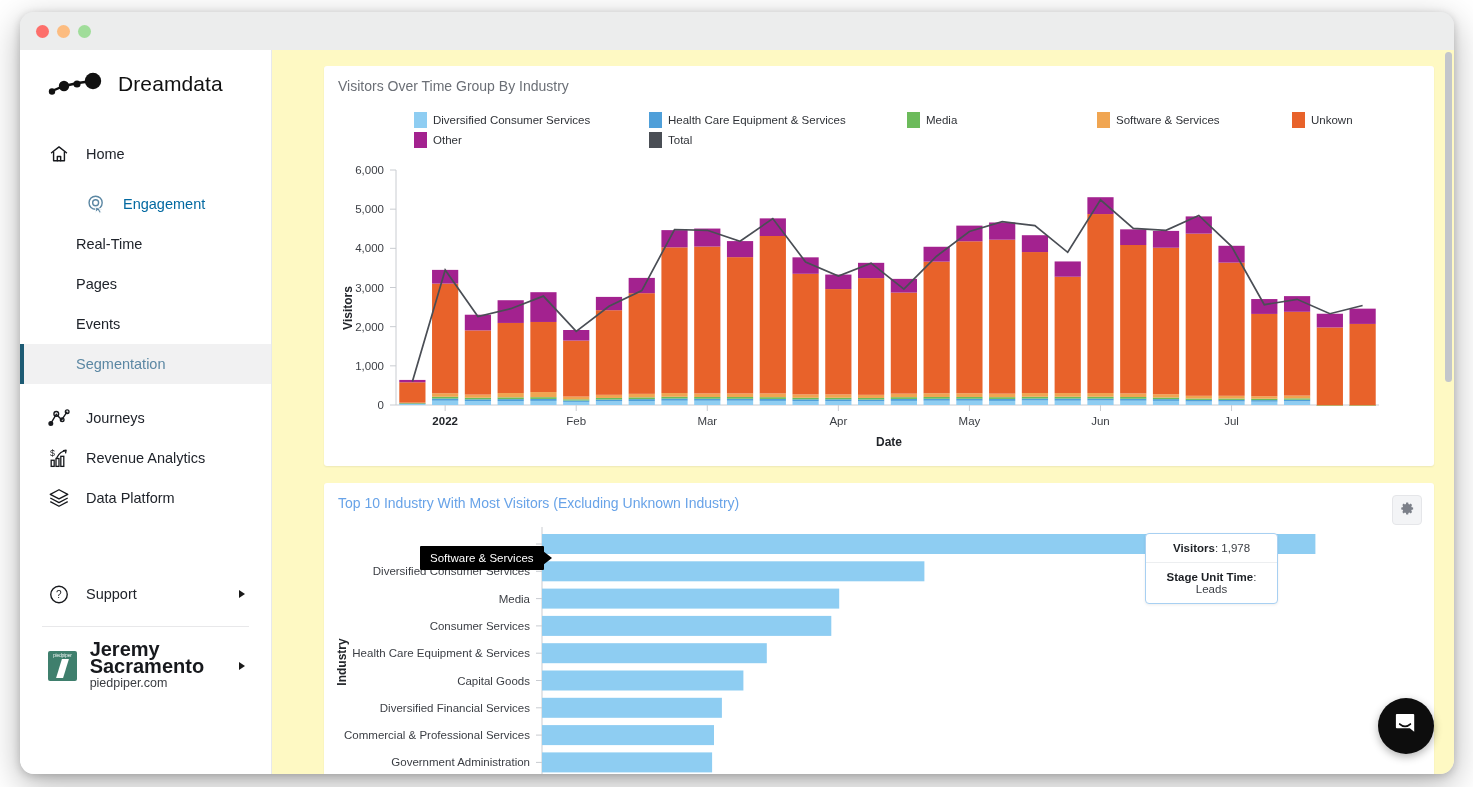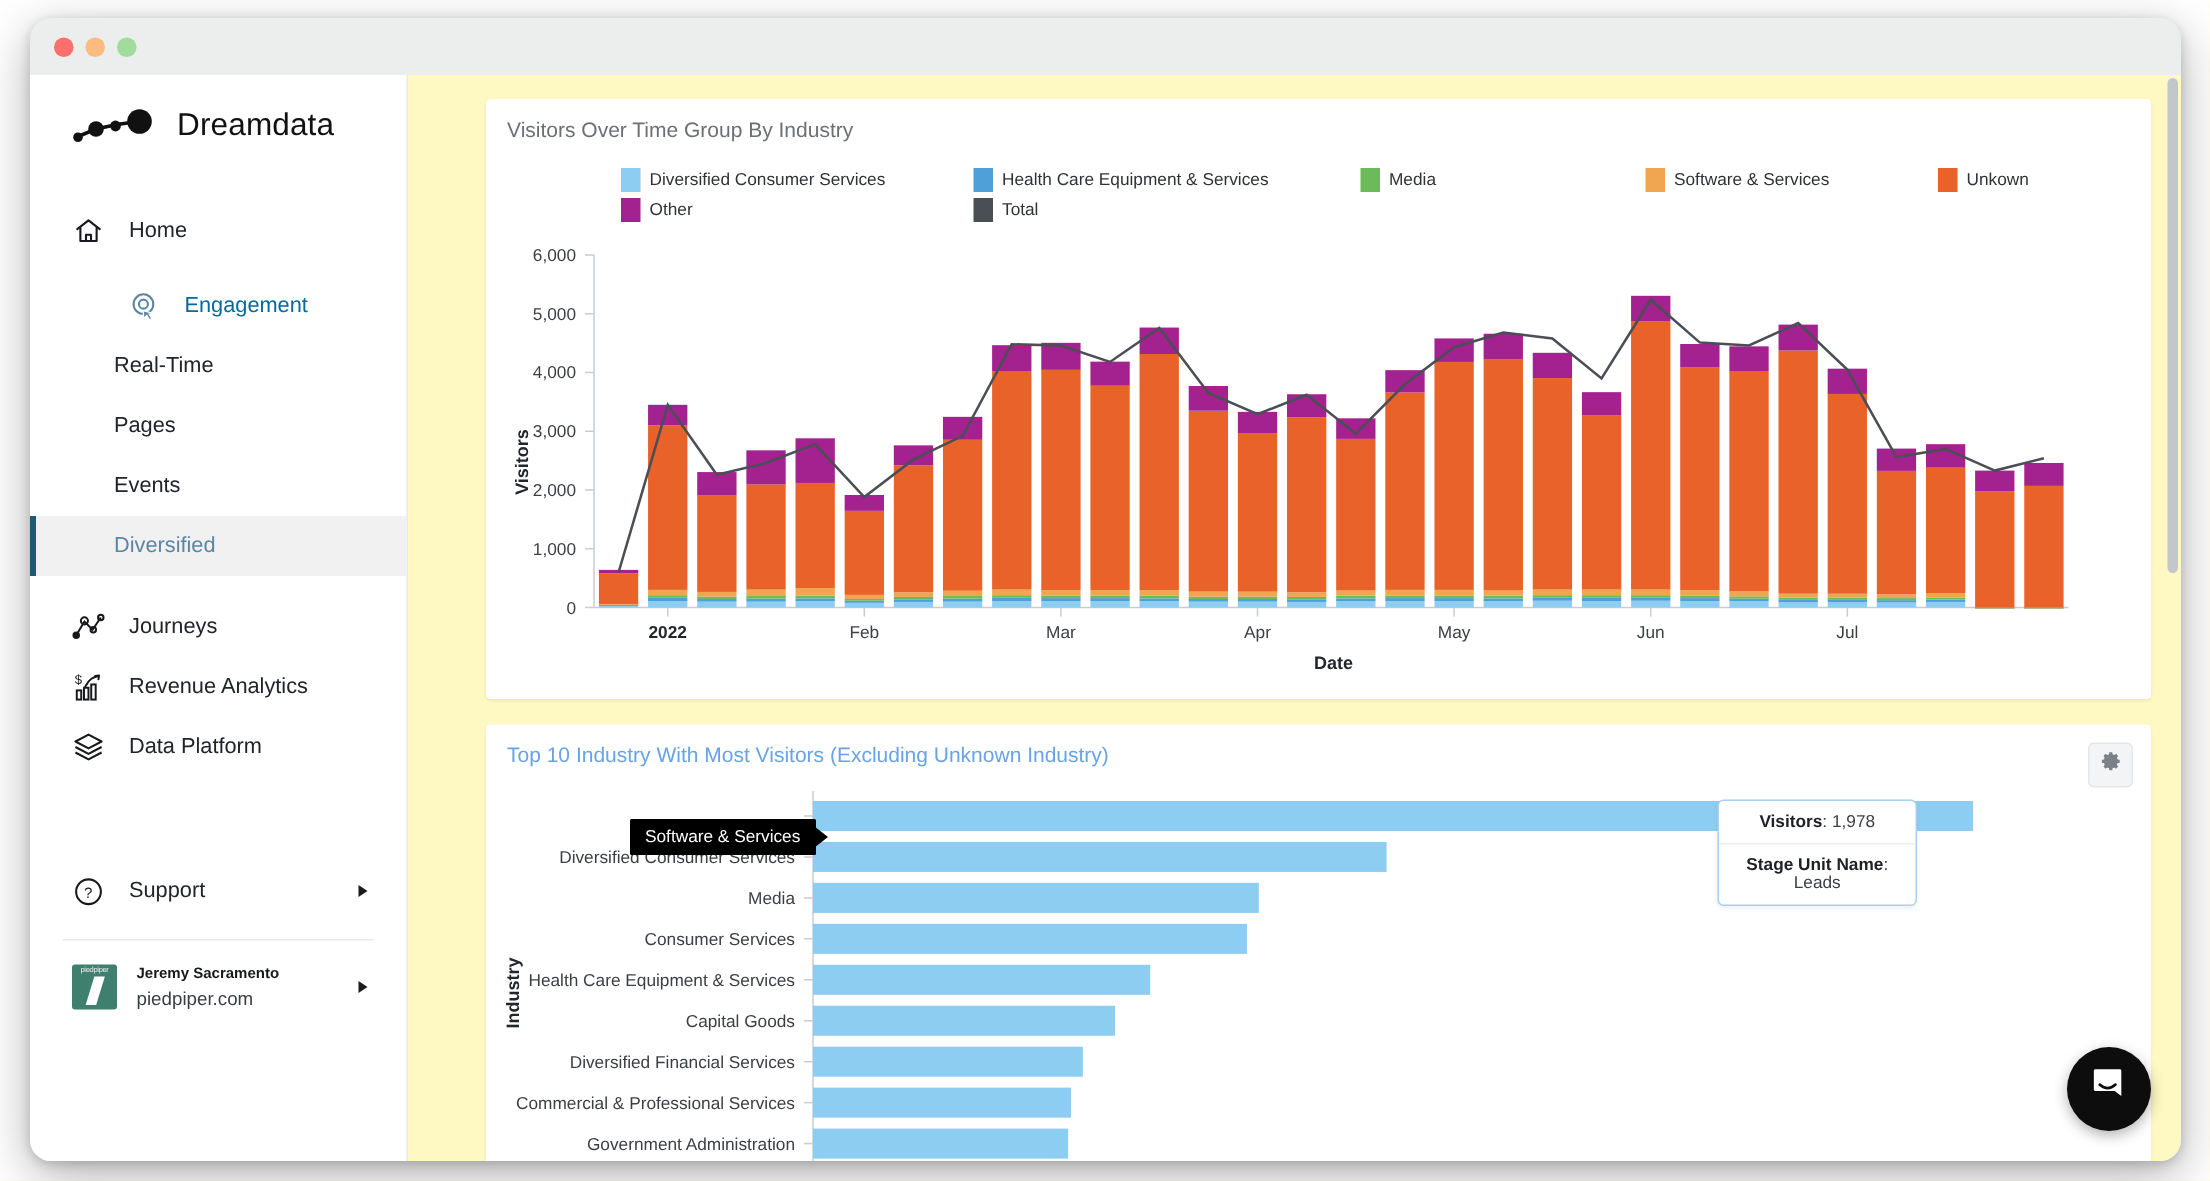--- a/index.html
+++ b/index.html
@@ -100,21 +100,21 @@
   }
   #user-avatar .pp-top {
     position:absolute; top:1px; left:0; width:100%;
     font-size:5px; color:#e8f0ee; text-align:center;
     font-family:"Liberation Sans", sans-serif; letter-spacing:-.2px;
   }
   #user-avatar .pp-slash {
     width: 7px; height: 19px; background: #ffffff;
     transform: skewX(-17deg); margin-bottom: 3px;
   }
-  #user-name { font-size: 10px; font-weight: bold; color: #17191d; line-height: 17px; }
+  #user-name { font-size: 20px; font-weight: bold; color: #17191d; line-height: 17px; }
   #user-domain { font-size: 12.5px; color: #3a3d42; line-height: 16px; }
 
   
   #content {
     position: absolute; left: 252px; top: 38px;
     width: 1182px; height: 724px;
     background: #fef9c3;
     padding: 16px 20px 0 52px;
     overflow: hidden;
   }
@@ -259,21 +259,21 @@
       <div class="nav-sub">
         <span>Real-Time</span>
       </div>
       <div class="nav-sub">
         <span>Pages</span>
       </div>
       <div class="nav-sub">
         <span>Events</span>
       </div>
       <div class="nav-sub active">
-        <span>Diversified</span>
+        <span>Segmentation</span>
       </div>
 
       <div class="nav-gap"></div>
 
 
       <div class="nav-item">
         <span class="nav-icon">
           <svg width="22" height="20" viewBox="0 0 24 22" fill="none" stroke="#17191d" stroke-width="1.5">
             <path d="M3 17 L9 7 L15 13 L21 4"></path>
             <circle cx="3" cy="17" r="2" fill="#17191d"></circle>
@@ -658,21 +658,21 @@
 
       <div id="black-tip">
         <span>Software &amp; Services</span>
       </div>
 
       <div id="data-tip">
         <div class="tip-row">
           <b>Visitors</b><span>: </span><span>1,978</span>
         </div>
         <div class="tip-row">
-          <b>Stage Unit Name</b><span>: </span><span>Leads</span>
+          <b>Stage Unit Time</b><span>: </span><span>Leads</span>
         </div>
       </div>
     </div>
 
     <div id="intercom">
       <span>
         <svg width="27" height="27" viewBox="0 0 28 28">
           <path d="M4 3 h17 a1 1 0 0 1 1 1 v17.5 l-4.6 -3.6 H4 a1 1 0 0 1 -1 -1 V4 a1 1 0 0 1 1 -1 z" fill="#ffffff"></path>
           <path d="M7 13.5 q5.5 5 11 0" stroke="#0d0d0d" stroke-width="1.8" fill="none" stroke-linecap="round"></path>
         </svg>

